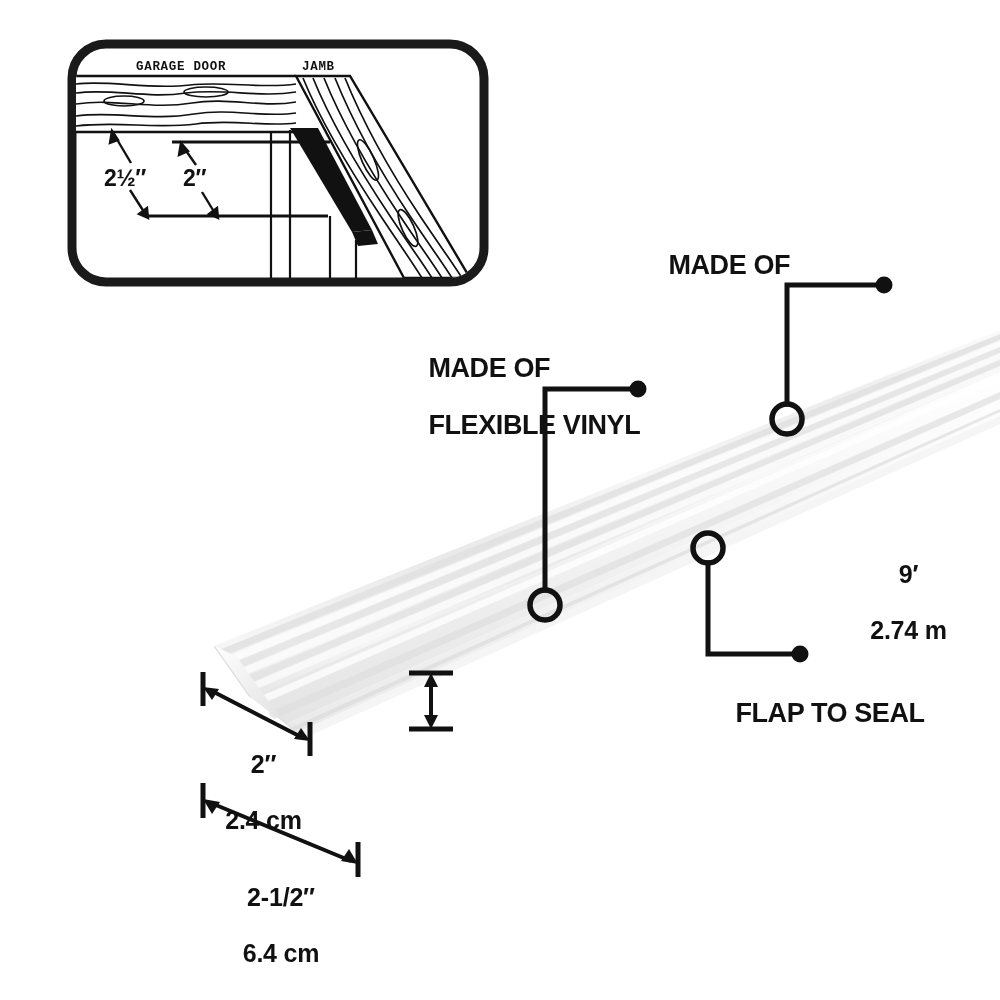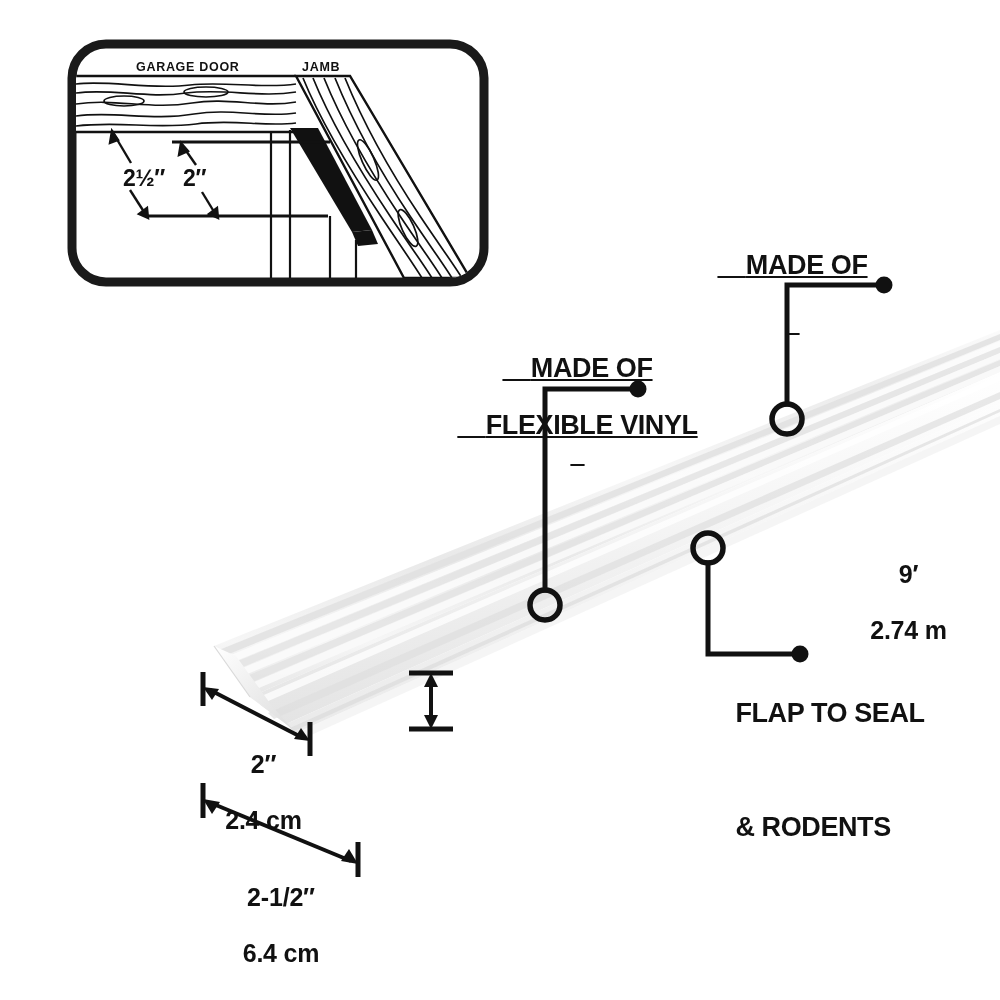--- a/index.html
+++ b/index.html
@@ -32,30 +32,31 @@
     white-space:pre;
     font-size:25px;
   }
   .insetLabel{
     position:absolute;
     font-weight:700;
     color:#111111;
     font-size:12.5px;
     letter-spacing:0.7px;
     white-space:pre;
+    font-family:Liberation Mono, monospace;
   }
   .insetDim{
     position:absolute;
     font-weight:700;
     color:#111111;
     font-size:23px;
     letter-spacing:-0.3px;
     white-space:pre;
   }
-  .tr{text-align:center;text-decoration:underline;}
+  .tr{text-align:left;}
   .tc{text-align:center;}
 </style>
 </head>
 <body>
 
 <div id="stage">
 
   <svg class="layer" viewBox="0 0 1000 1000" preserveAspectRatio="none">
     <defs>
       <linearGradient id="topFace" x1="0" y1="0" x2="0" y2="1">
@@ -175,21 +176,21 @@
         <polygon points="181,143 188,151 179,155"></polygon>
 
         <line x1="216" y1="215" x2="202" y2="192"></line>
         <polygon points="218,218 209,214 217,208"></polygon>
       </g>
     </g>
   </svg>
 
   <div class="insetLabel" style="left:136px;top:60px;">GARAGE DOOR</div>
   <div class="insetLabel" style="left:302px;top:60px;text-align:center;">JAMB</div>
-  <div class="insetDim" style="left:123px;top:165px;text-align:center;">2½″</div>
+  <div class="insetDim" style="left:104px;top:165px;text-align:center;">2½″</div>
   <div class="insetDim" style="left:183px;top:165px;">2″</div>
 
   <svg class="layer" viewBox="0 0 1000 1000" preserveAspectRatio="none">
 
     <g>
       <path d="M884,285 L787,285 L787,404" stroke="#111111" stroke-width="5" fill="none" stroke-linecap="square"></path>
       <circle cx="884" cy="285" r="8.5" fill="#111111"></circle>
       <circle cx="787" cy="419" r="15" fill="none" stroke="#111111" stroke-width="5.5"></circle>
     </g>
 
@@ -238,21 +239,20 @@
   </div>
 
   <div class="calloutText callout-lg tr" style="left:400px;top:325px;width:355px;">
     <span>MADE OF</span><br>
     <span>FLEXIBLE VINYL</span>
   </div>
 
   <div class="calloutText callout-lg" style="left:707px;top:670px;width:290px;">
     <span>FLAP TO SEAL</span><br>
     <br>
-    <span>&amp; RODENTS</span>
   </div>
 
   <div class="dimText tc" style="left:800px;top:532px;width:190px;">
     <span>9′</span><br>
     <span>2.74 m</span>
   </div>
 
 
   <div class="dimText tc" style="left:190px;top:722px;width:120px;">
     <span>2″</span><br>

